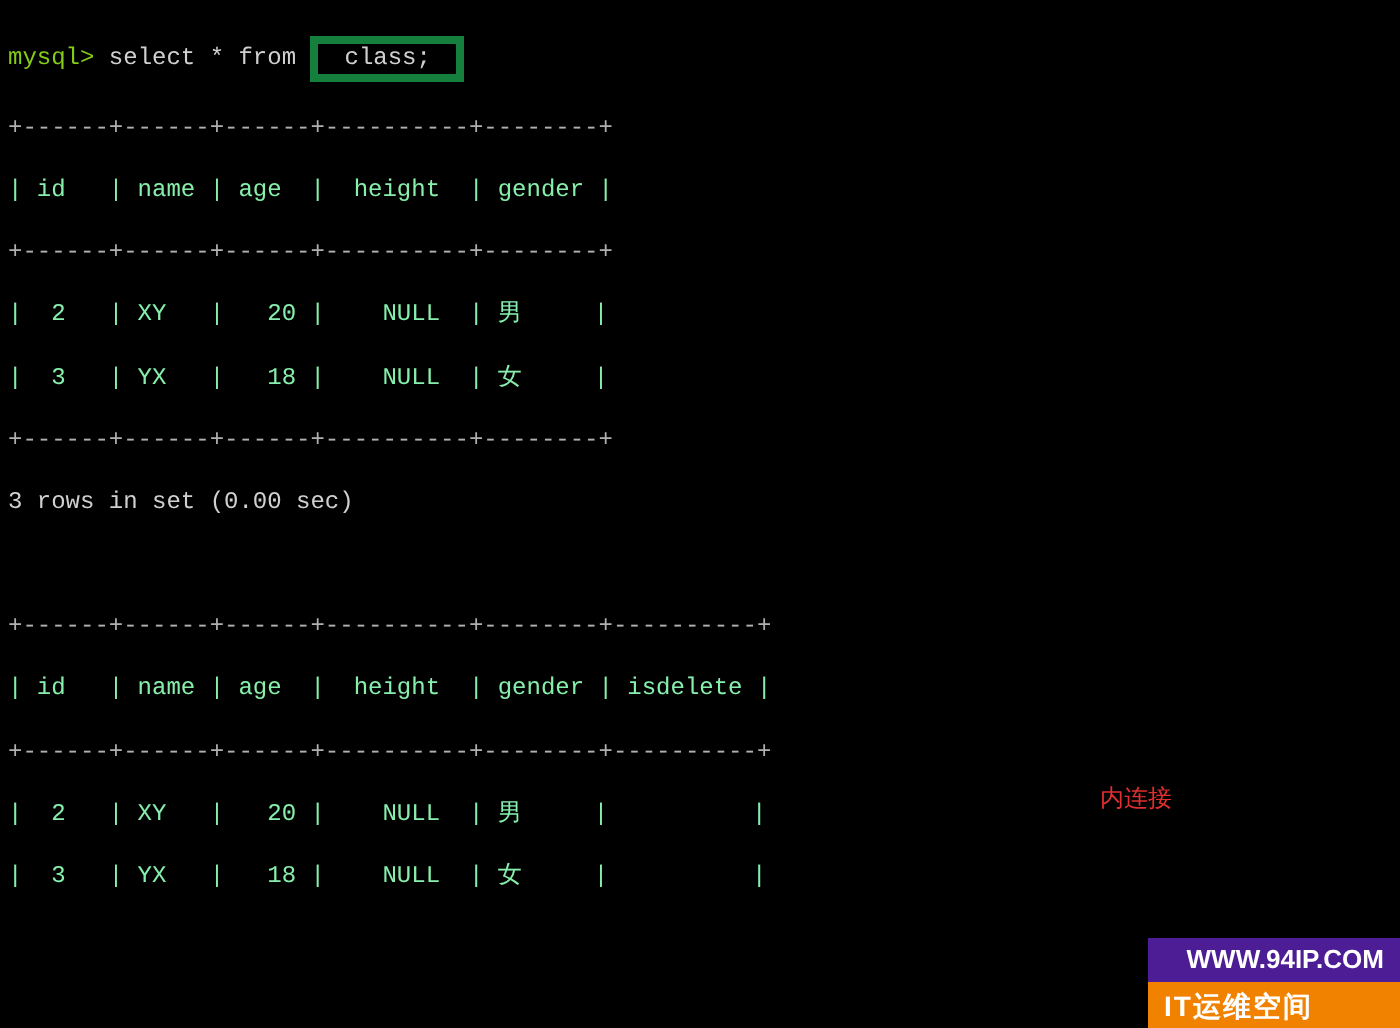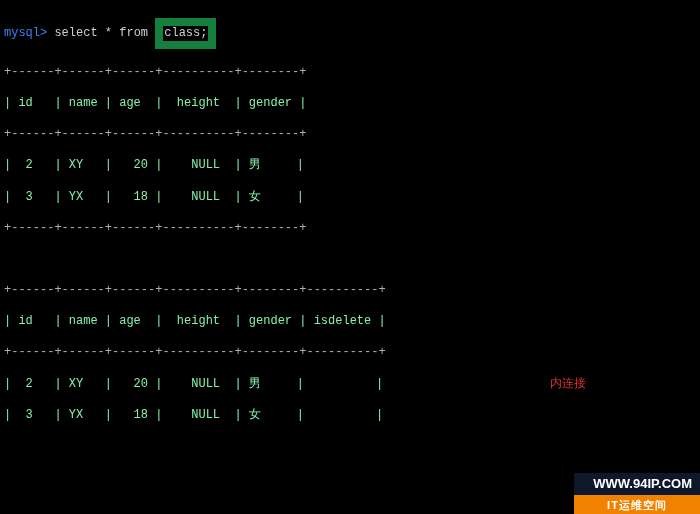--- a/index.html
+++ b/index.html
@@ -12,71 +12,72 @@
     width: 700px;
     height: 514px;
     overflow: hidden;
     position: relative;
     line-height: 1.3;
   }
   .terminal {
     padding: 2px 4px;
     white-space: pre;
   }
-  .prompt { color: #3b82f6; }
+  .prompt { color: #84cc16; }
   .highlight-box {
-    border: 8px solid #15803d;
-    padding: 0px 1px;
+    border: 4px solid #15803d;
+    padding: 0px 13px;
     display: inline-block;
   }
   .tbl-sep   { color: #b0b0b0; }
   .tbl-row   { color: #86efac; }
   .annotation {
     position: absolute;
     color: #e03030;
     font-size: 12px;
     font-family: sans-serif;
   }
   .watermark {
     position: absolute;
     right: 0;
     bottom: 0;
     font-family: Arial, sans-serif;
   }
   .wm-red {
-    background: #0f172a;
+    background: #4c1d95;
     color: #fff;
     font-weight: bold;
     padding: 3px 8px 2px 8px;
     font-size: 13px;
     text-align: right;
     width: 110px;
   }
   .wm-orange {
     background: #f08200;
     color: #fff;
     font-weight: bold;
     padding: 3px 8px 2px 8px;
-    font-size: 11px;
-    text-align: center;
+    font-size: 14px;
+    text-align: left;
     width: 110px;
     letter-spacing: 1px;
   }
 </style>
 </head>
 <body>
 
 <div class="terminal">
 <div><span class="prompt">mysql&gt;</span><span> select * from </span><span class="highlight-box">class;</span></div>
 <div class="tbl-sep">+------+------+------+----------+--------+</div>
 <div class="tbl-row">| id   | name | age  |  height  | gender |</div>
 <div class="tbl-sep">+------+------+------+----------+--------+</div>
 <div class="tbl-row">|  2   | XY   |   20 |    NULL  | 男     |</div>
 <div class="tbl-row">|  3   | YX   |   18 |    NULL  | 女     |</div>
 <div class="tbl-sep">+------+------+------+----------+--------+</div>
+<div>3 rows in set (0.00 sec)</div>
 <div>&nbsp;</div>
 <div class="tbl-sep">+------+------+------+----------+--------+----------+</div>
 <div class="tbl-row">| id   | name | age  |  height  | gender | isdelete |</div>
 <div class="tbl-sep">+------+------+------+----------+--------+----------+</div>
 <div class="tbl-row">|  2   | XY   |   20 |    NULL  | 男     |          |</div>
 <div class="tbl-row">|  3   | YX   |   18 |    NULL  | 女     |          |</div>
 
 
 
 
@@ -87,18 +88,18 @@
 
 
 
 
 
 
 
 
 </div>
 
-<div class="annotation" style="top:376px; left:550px;">内连接</div>
+<div class="annotation" style="top:392px; left:550px;">内连接</div>
 
 <div class="watermark">
   <div class="wm-red">WWW.94IP.COM</div>
   <div class="wm-orange">IT运维空间</div>
 </div>
 
 </body></html>

